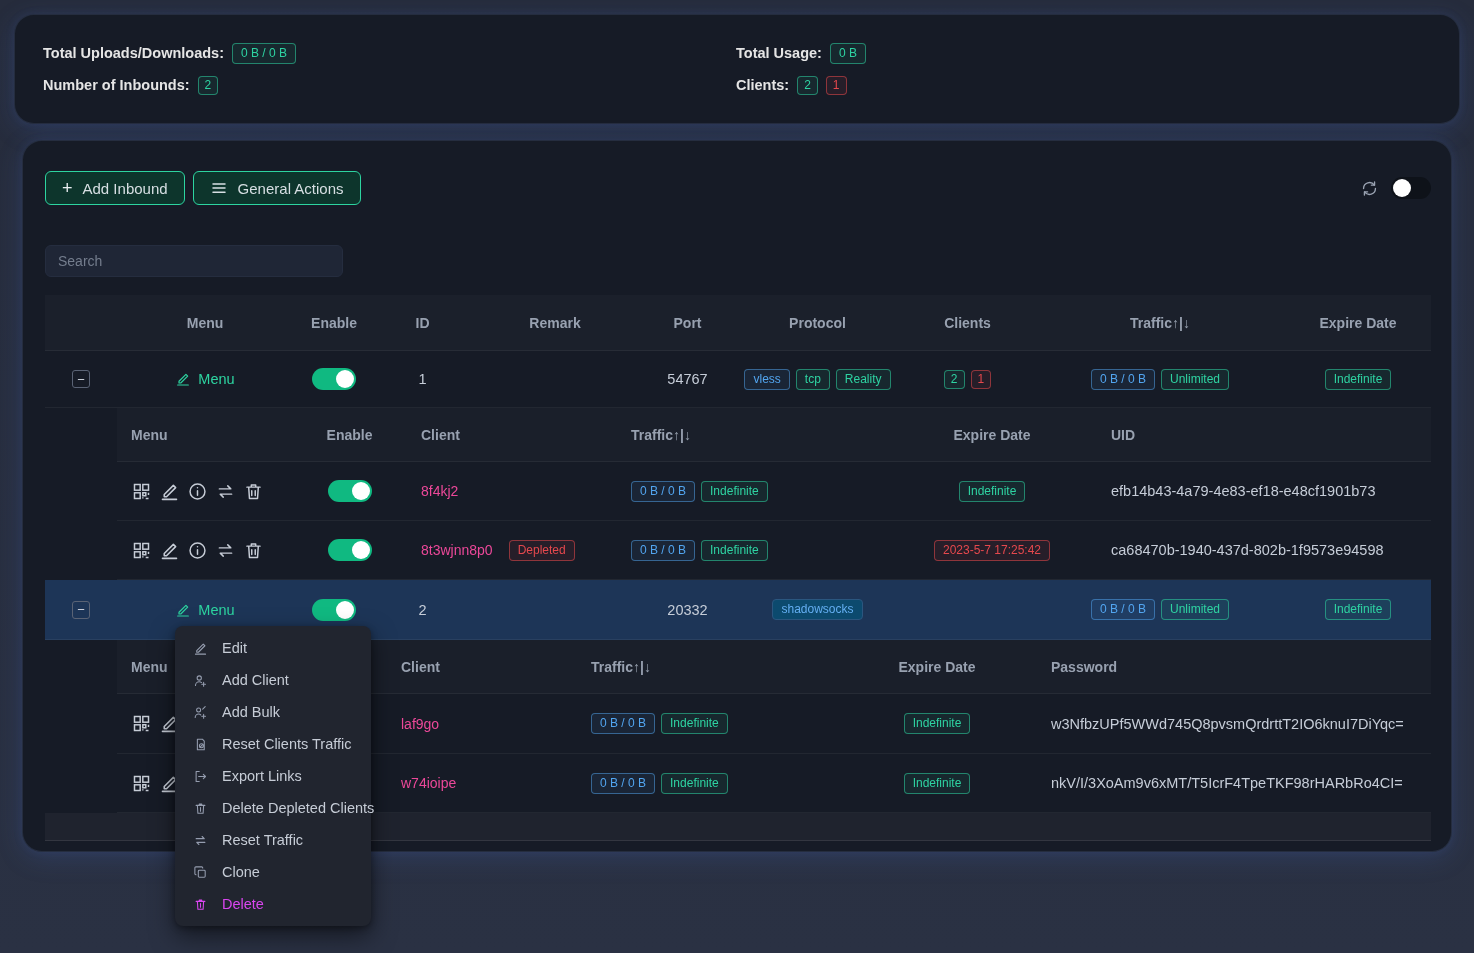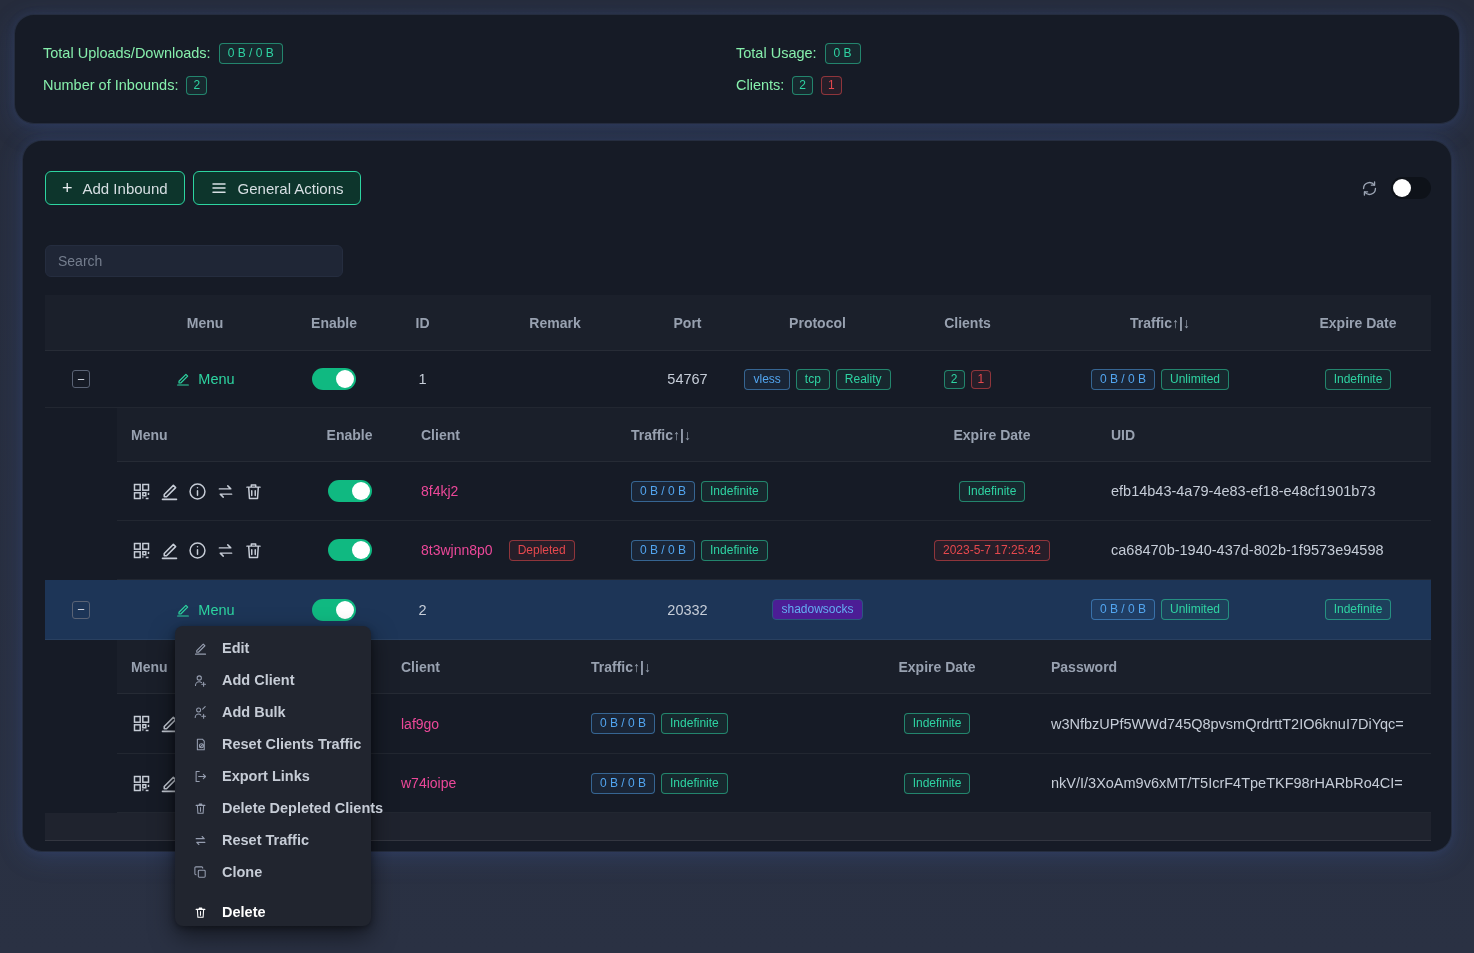--- a/index.html
+++ b/index.html
@@ -15,27 +15,27 @@
     background:#161b26;
     border:1px solid rgba(120,145,200,.16);
     border-radius:20px;
     box-shadow:0 6px 26px rgba(70,105,190,.22), 0 0 10px rgba(70,105,190,.12);
   }
   
   #stats-panel { left:14px; top:14px; width:1446px; height:110px; padding:24px 28px; display:flex; }
   .stats-col { display:flex; flex-direction:column; gap:4px; }
   .stats-col.left { flex:0 0 693px; }
   .stat-row { height:30px; display:flex; align-items:center; gap:8px; }
-  .stat-label { font-size:14.5px; font-weight:400; color:#86efac; }
+  .stat-label { font-size:14.5px; font-weight:700; color:#e5e5e5; }
   
   .tag { display:inline-flex; align-items:center; padding:1px 8px; border-radius:4px; font-size:12px; line-height:17px; border:1px solid; white-space:nowrap; }
   .tag-green { color:#2ed3a2; border-color:rgba(46,211,162,.55); background:rgba(46,211,162,.07); }
   .tag-red   { color:#e5484d; border-color:rgba(229,72,77,.55); background:rgba(229,72,77,.08); }
   .tag-blue  { color:#52a5f0; border-color:rgba(82,165,240,.5); background:rgba(82,165,240,.08); }
-  .tag-ss    { color:#64aef2; border-color:#2b567f; background:#4c1d95; }
+  .tag-ss    { color:#64aef2; border-color:#2b567f; background:#0c4a6e; }
   .tag-count { padding:0 6px; }
   
   #main-panel { left:22px; top:140px; width:1430px; height:712px; }
   .toolbar { display:flex; align-items:center; padding:30px 20px 0 22px; }
   .btn {
     height:34px; padding:0 16px; border-radius:6px;
     border:1px solid #2dd4a0; background:#0d352c; color:#d7dfe3;
     font-size:15px; font-family:inherit; display:inline-flex; align-items:center; gap:10px; cursor:pointer;
   }
   .btn + .btn { margin-left:8px; }
@@ -80,24 +80,24 @@
   .actions .icon-btn { color:#c6ccd6; padding:0; }
   .actions svg { width:21px; height:21px; }
   .client-name { color:#ec4899; }
   .table-footer { height:28px; background:rgba(255,255,255,.04); border-bottom:1px solid rgba(255,255,255,.09); }
   
   #context-menu {
     position:absolute; left:175px; top:626px; width:196px; z-index:40;
     background:#21252f; border-radius:8px; padding:6px 0;
     box-shadow:0 10px 24px rgba(0,0,0,.5), 0 2px 6px rgba(0,0,0,.35);
   }
-  .cm-item { height:32px; display:flex; align-items:center; gap:14px; padding:0 14px 0 18px; font-size:14.5px; color:#c6ccd6; cursor:pointer; white-space:nowrap;font-weight:bold; }
+  .cm-item { height:32px; display:flex; align-items:center; gap:14px; padding:0 14px 0 18px; font-size:14.5px; color:#c6ccd6; cursor:pointer; white-space:nowrap; }
   .cm-item .cm-icon { display:flex; color:#959daf; }
   .cm-item svg { width:15px; height:15px; }
-  .cm-item.danger, .cm-item.danger .cm-icon { color:#ffffff;align-items:flex-end; }
+  .cm-item.danger, .cm-item.danger .cm-icon { color:#d946ef; }
 </style>
 </head>
 <body>
 
 <svg width="0" height="0" style="position:absolute">
   <defs>
     <g id="i-pencil" fill="none" stroke="currentColor" stroke-width="1.8" stroke-linecap="round" stroke-linejoin="round">
       <path d="M4 21h16"></path>
         <path d="M6 18v-2.6L16.4 5l2.6 2.6L8.6 18H6z"></path>
     </g>

